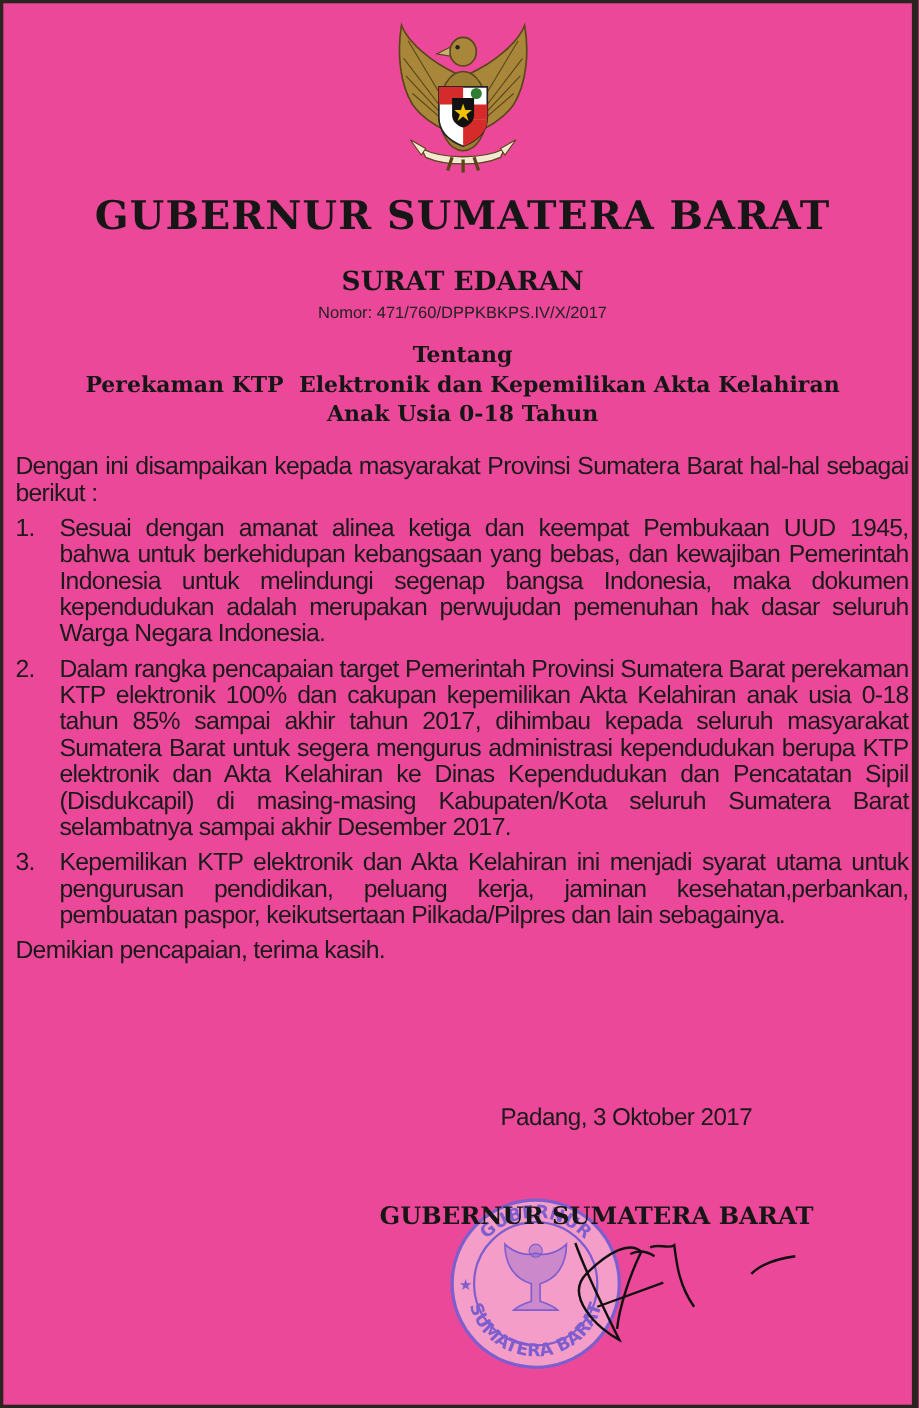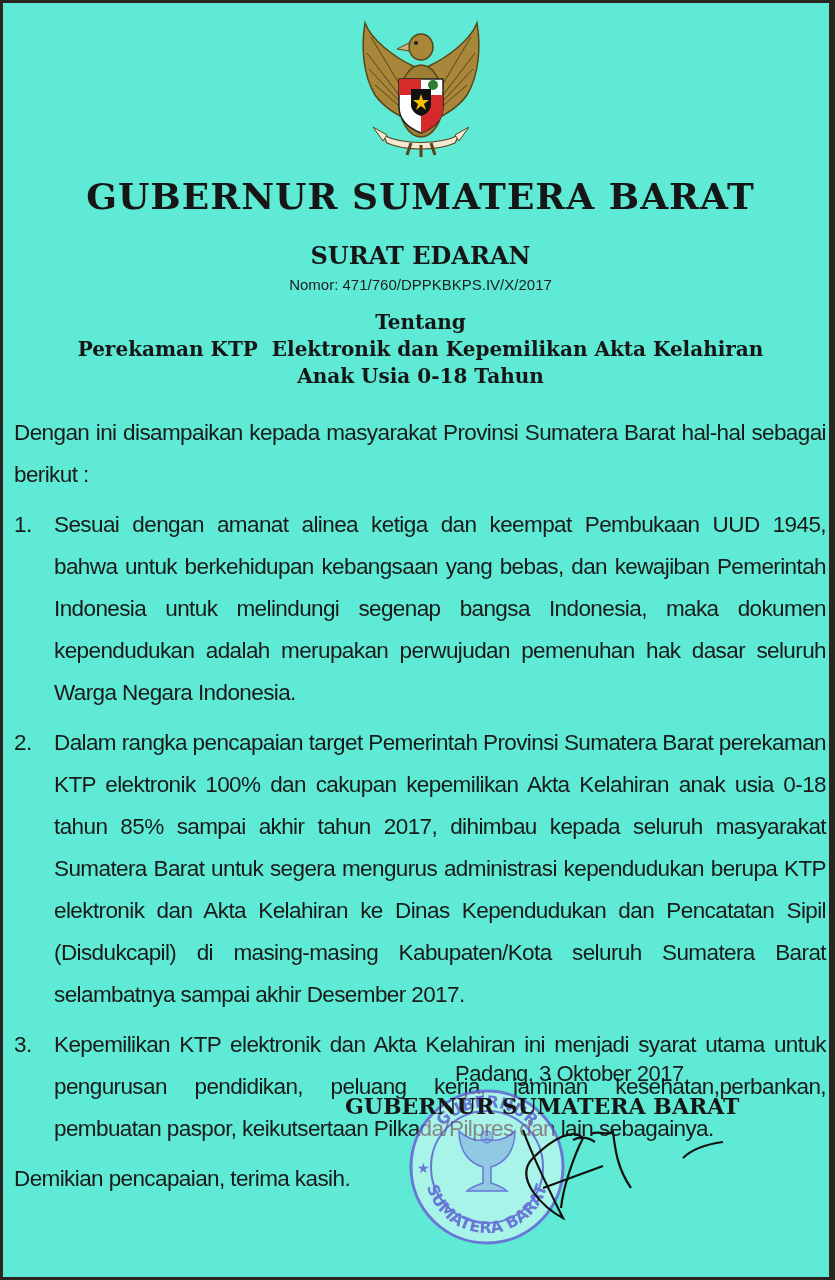--- a/index.html
+++ b/index.html
@@ -1,19 +1,19 @@
 <!DOCTYPE html>
 <html><head>
 <meta charset="utf-8">
 <style>
   html, body { margin:0; padding:0; }
   body { width:835px; height:1280px; background:#2b2420; }
   .page {
     position:absolute; left:3px; top:3px; width:826px; height:1274px;
-    background:#5eead4; overflow:hidden;
+    background:#ec4899; overflow:hidden;
   }
   .emblem { position:absolute; left:350px; top:14px; width:136px; height:140px; }
   .title {
     position:absolute; left:0; width:835px; top:172px; text-align:center;
     font-family:"DejaVu Serif", serif; font-weight:bold; font-size:36px; color:#161616;
     letter-spacing:1px;
   }
   .subtitle {
     position:absolute; left:0; width:835px; top:238px; text-align:center;
     font-family:"DejaVu Serif", serif; font-weight:bold; font-size:24px; color:#161616;
@@ -23,29 +23,29 @@
     font-family:"Liberation Sans", sans-serif; font-size:15px; color:#222;
   }
   .tentang {
     position:absolute; left:0; width:835px; top:306px; text-align:center;
     font-family:"DejaVu Serif", serif; font-weight:bold; font-size:20px; color:#161616;
     line-height:27px;
   }
   .body-text {
     position:absolute; left:11px; width:812px; top:409px;
     font-family:"Liberation Sans", sans-serif; font-size:22.5px; color:#1a1a1a;
-    line-height:42px; letter-spacing:-0.6px;
+    line-height:24px; letter-spacing:-0.6px;
   }
   .body-text p { margin:0 0 8px 0; text-align:justify; }
   .item { display:flex; margin-bottom:8px; }
   .item .num { width:26px; flex:none; }
   .item .txt { flex:1; text-align:justify;margin-left:14px; }
   .closing { margin-top:2px; }
   .place-date {
-    position:absolute; left:452px; top:1058px;
+    position:absolute; left:452px; top:1000px;
     font-family:"Liberation Sans", sans-serif; font-size:22px; color:#1a1a1a; letter-spacing:-0.5px;
   }
   .sig-title {
     position:absolute; left:342px; top:1090px;
     font-family:"DejaVu Serif", serif; font-weight:bold; font-size:22px; color:#161616; z-index:2;
   }
   .stamp { position:absolute; left:404px; top:1084px; width:160px; height:160px; z-index:1; opacity:.85; }
   .signature { position:absolute; left:500px; top:1115px; width:240px; height:110px; z-index:3; }
   .sig-name {
     position:absolute; left:438px; top:1222px;

